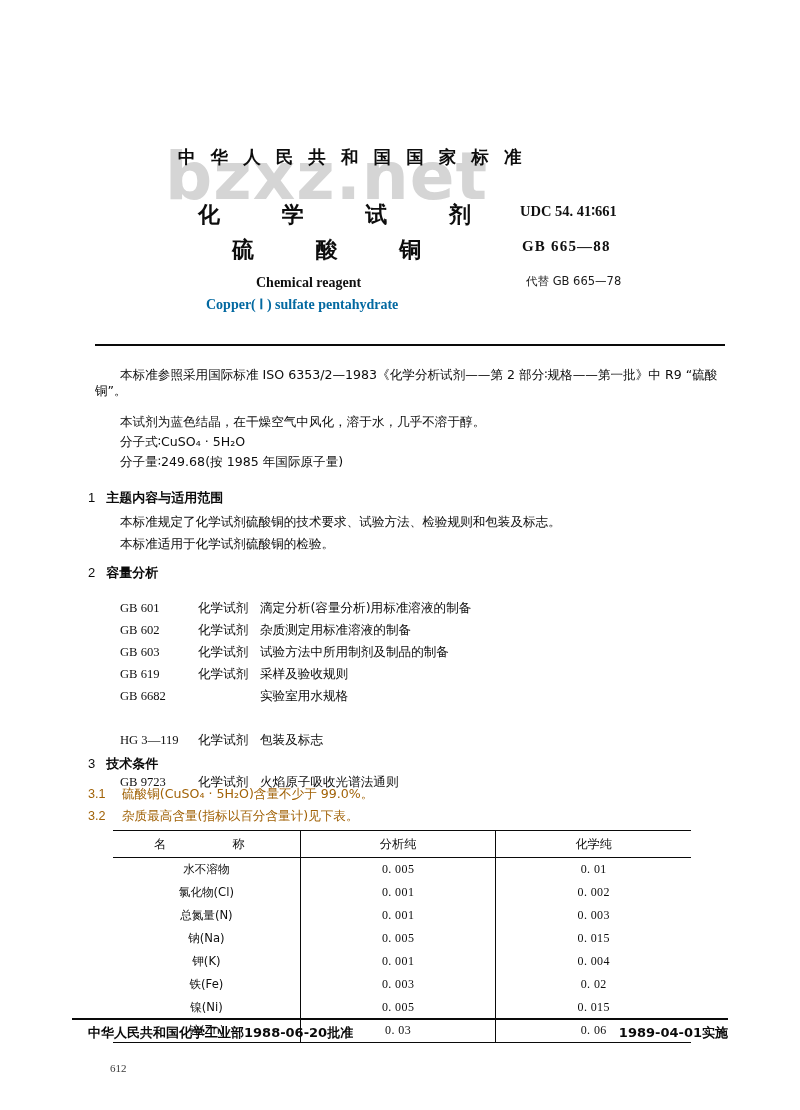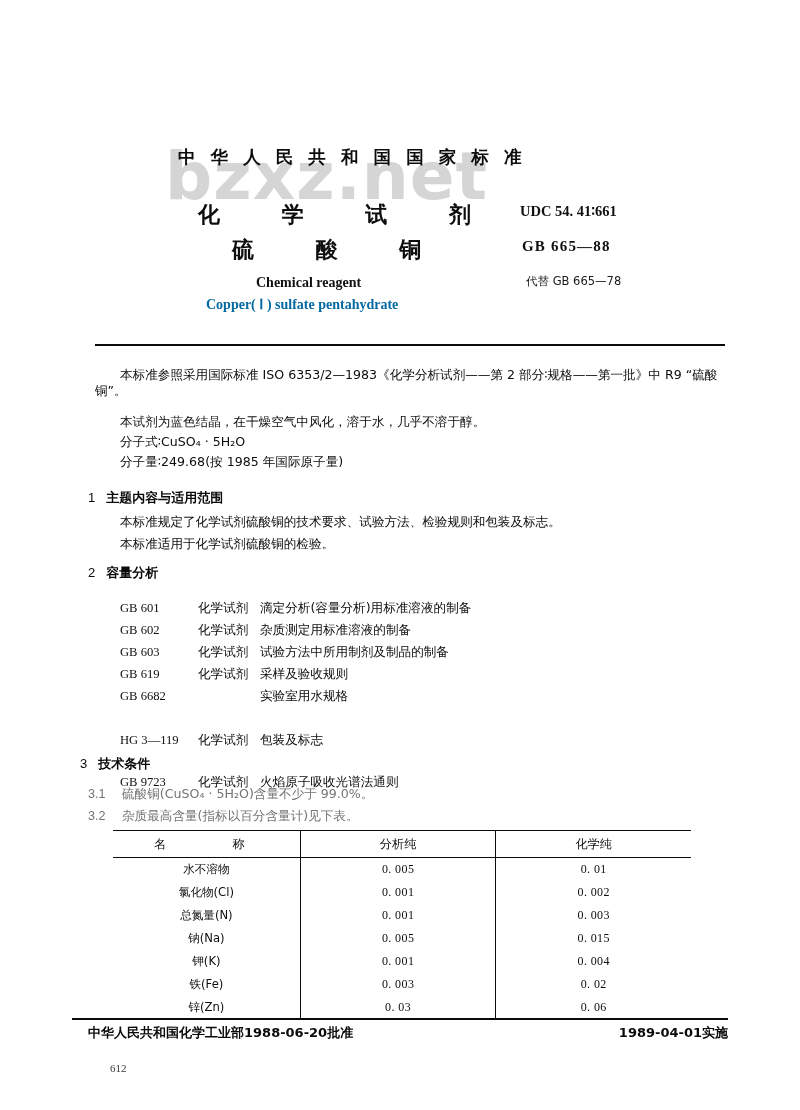--- a/index.html
+++ b/index.html
@@ -168,21 +168,21 @@
     color: #0a0a0a;
     white-space: nowrap;
   }
   .sec-head .num {
     font-weight: normal;
     font-family: "Liberation Sans", sans-serif;
     margin-right: 11px;
   }
   .sec1 { left: 88px; top: 489px; }
   .sec2 { left: 88px; top: 564px; }
-  .sec3 { left: 80px; top: 755px; }
+  .sec3 { left: 88px; top: 755px; }
 
   .body-line {
     position: absolute;
     font-size: 12.6px;
     white-space: nowrap;
     color: #0d0d0d;
   }
   .l1-1 { left: 120px; top: 514px; }
   .l1-2 { left: 120px; top: 536px; }
 
@@ -199,21 +199,21 @@
   }
   .ref-line .kind {
     display: inline-block;
     min-width: 62px;
   }
 
   .clause {
     position: absolute;
     font-size: 12.6px;
     white-space: nowrap;
-    color: #737373;
+    color: #a16207;
   }
   .clause .cnum {
     font-family: "Liberation Sans", sans-serif;
     display: inline-block;
     min-width: 34px;
   }
   .c31 { left: 88px; top: 786px; }
   .c32 { left: 88px; top: 808px; }
 
   
@@ -374,20 +374,25 @@
         <td>钾(K)</td>
         <td class="numcell col-div-l">0. 001</td>
         <td class="numcell col-div-l">0. 004</td>
       </tr>
       <tr>
         <td>铁(Fe)</td>
         <td class="numcell col-div-l">0. 003</td>
         <td class="numcell col-div-l">0. 02</td>
       </tr>
       <tr>
+        <td>镍(Ni)</td>
+        <td class="numcell col-div-l">0. 005</td>
+        <td class="numcell col-div-l">0. 015</td>
+      </tr>
+      <tr>
         <td>锌(Zn)</td>
         <td class="numcell col-div-l">0. 03</td>
         <td class="numcell col-div-l">0. 06</td>
       </tr>
     </tbody>
   </table>
 
   <div id="rule-bottom"></div>
 
   <div id="footer">

